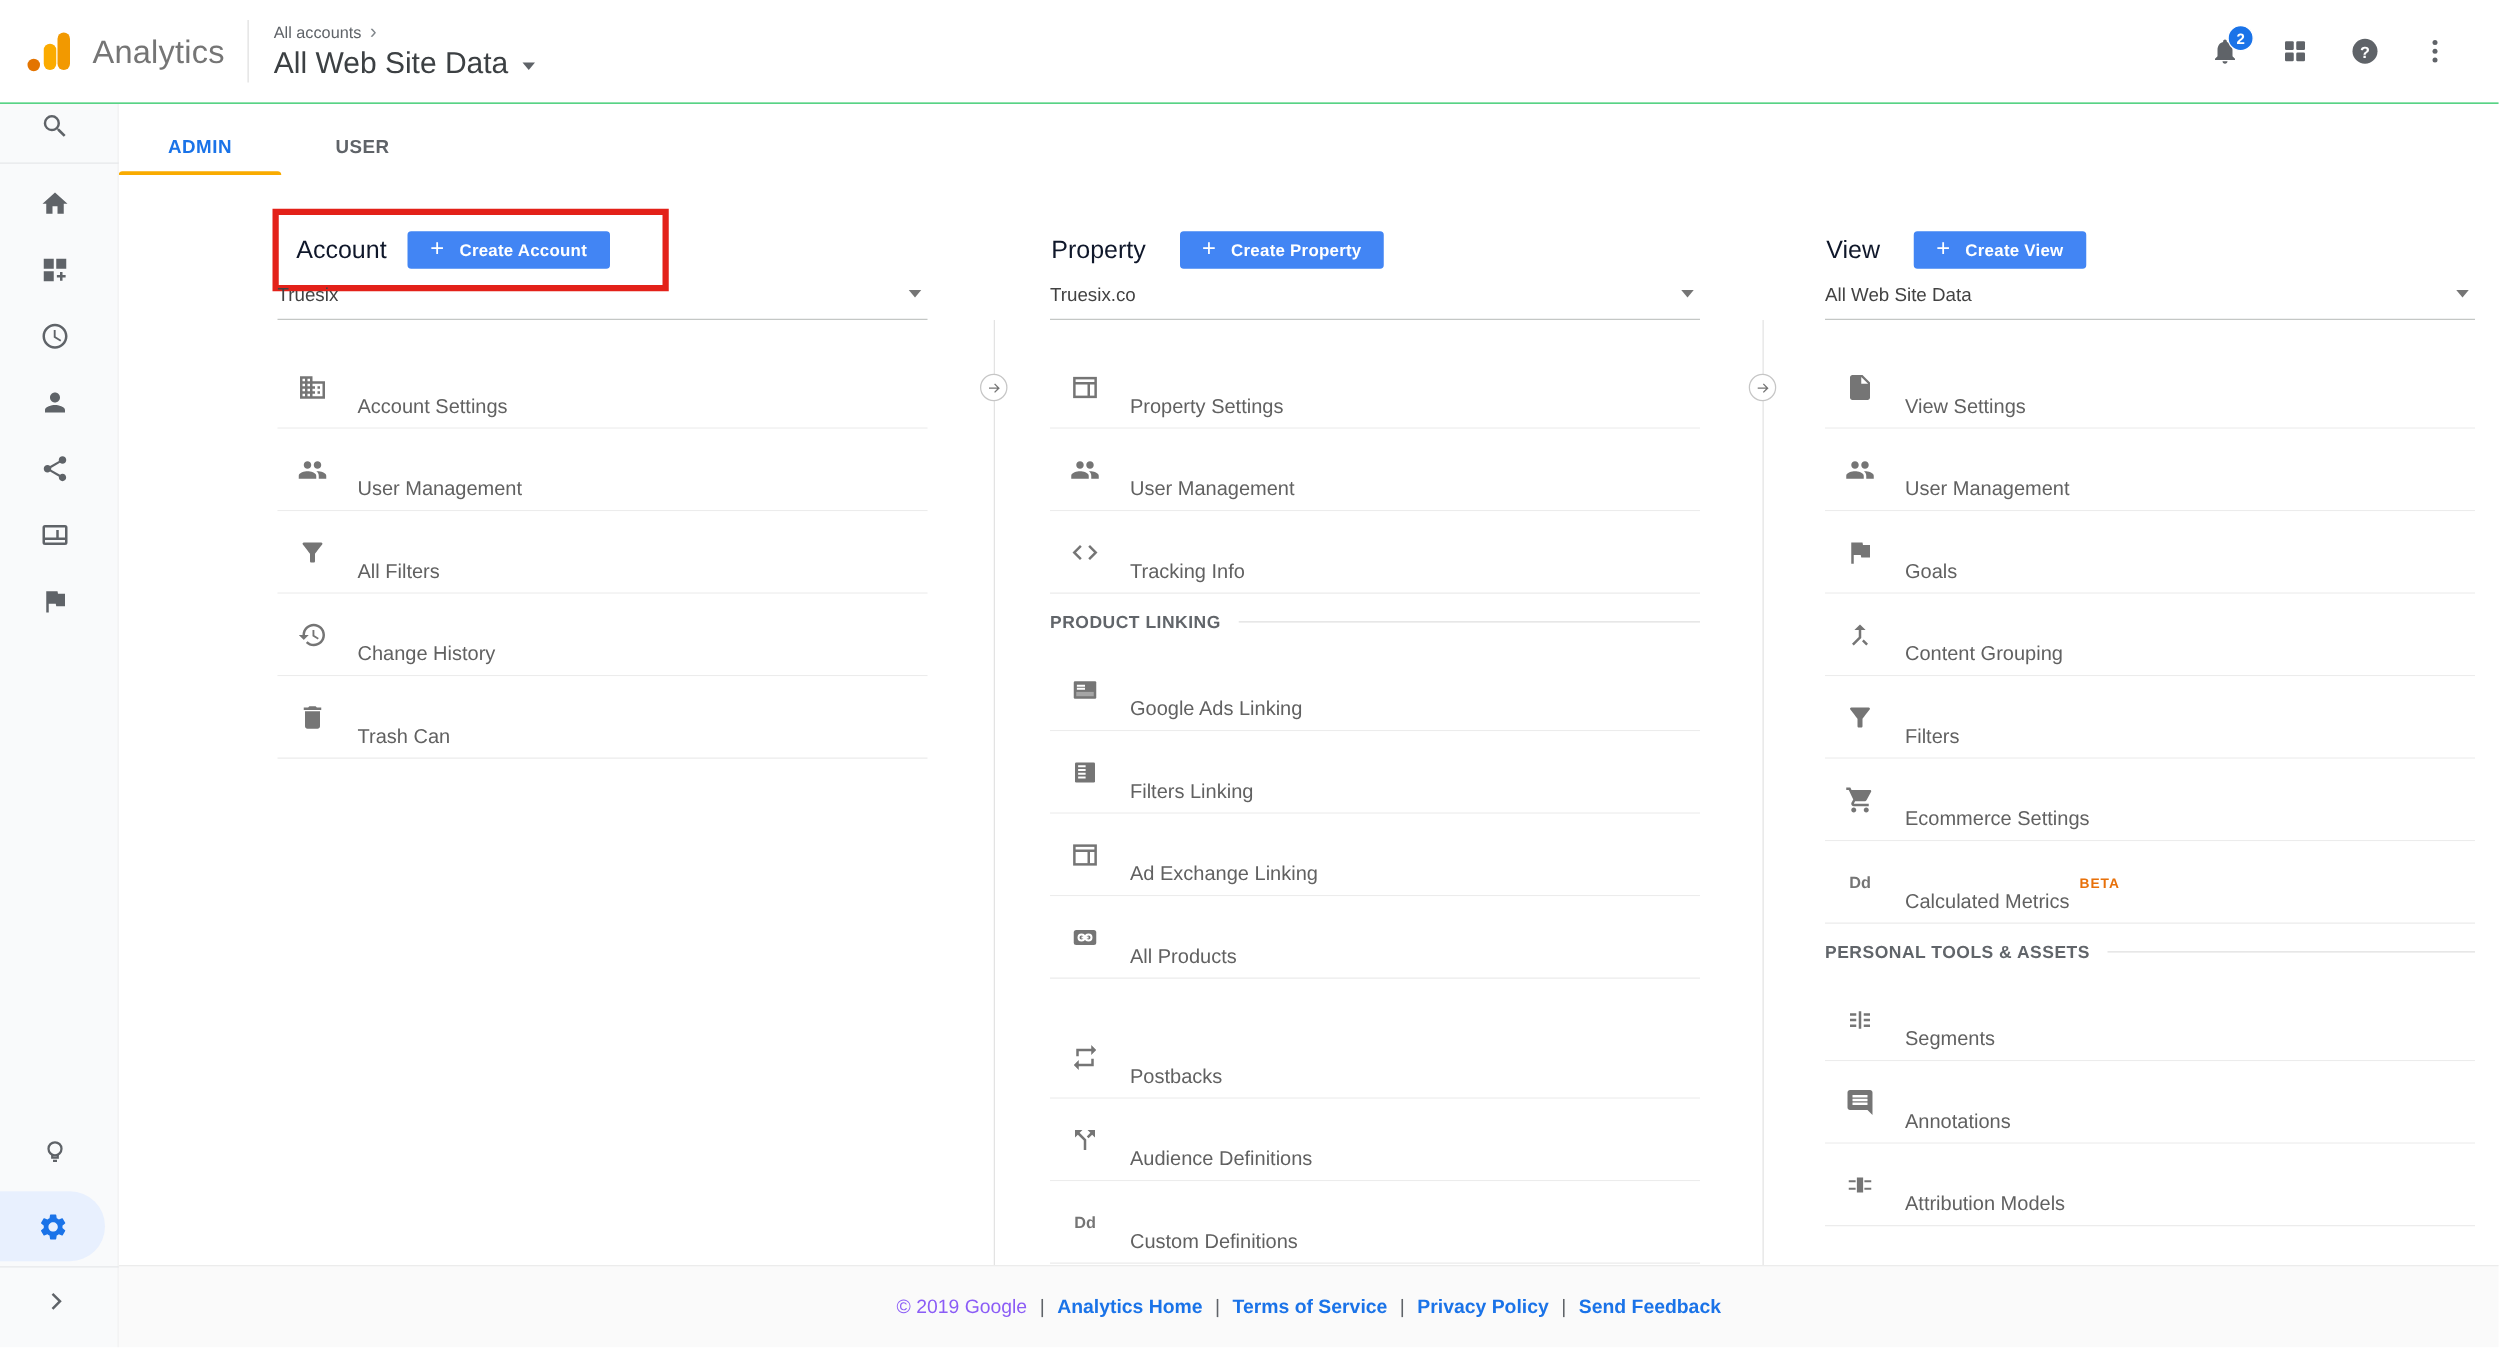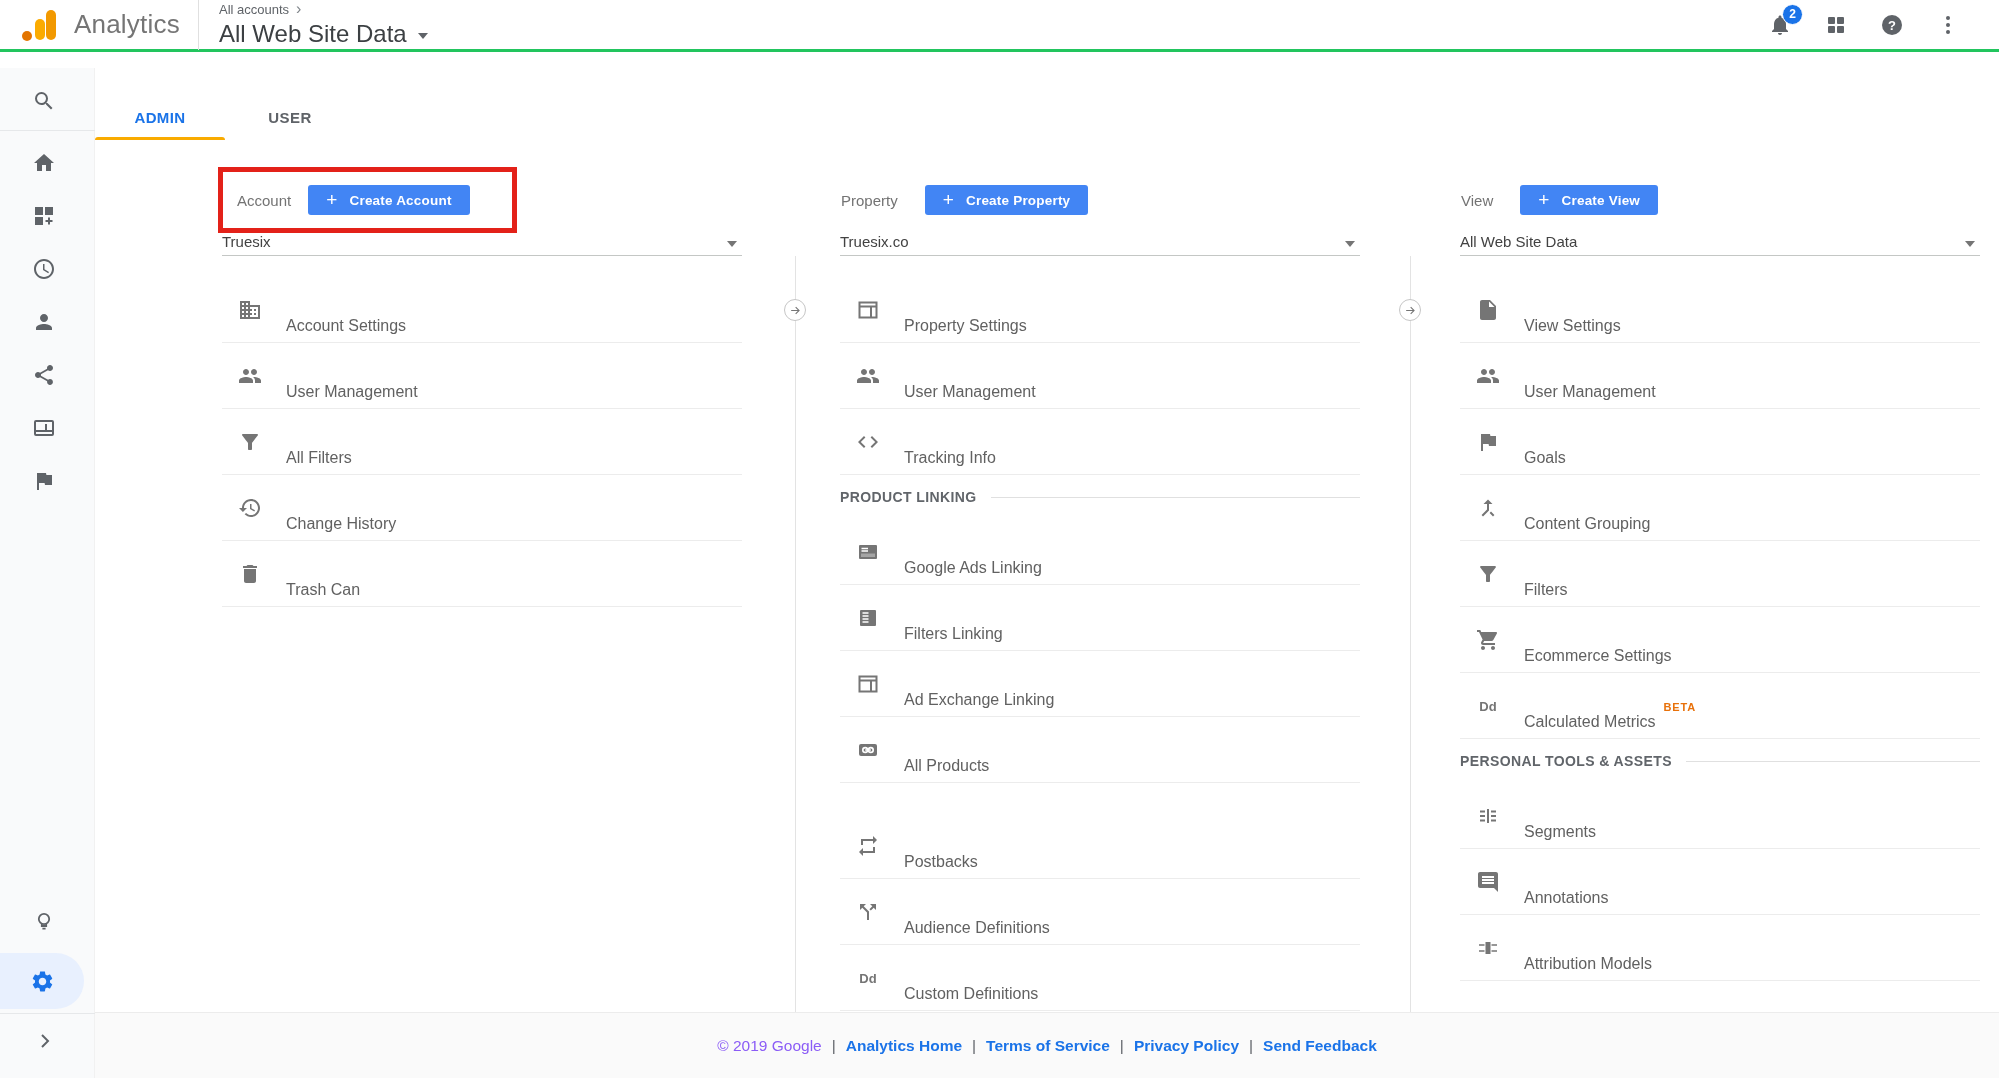--- a/index.html
+++ b/index.html
@@ -1,22 +1,22 @@
 <!DOCTYPE html>
 <html><head>
 <meta charset="utf-8">
 <style>
 * { margin:0; padding:0; box-sizing:border-box; }
 html,body { width:1999px; height:1078px; }
 body { font-family:"Liberation Sans", sans-serif; background:#fff; color:#3c4043; overflow:hidden; }
 .app { position:relative; width:1999px; height:1078px; background:#fff; overflow:hidden; }
 
 
-.header { position:absolute; top:0; left:0; right:0; height:52px; background:#fff;
-  border-bottom:3px solid #22c55e; display:flex; align-items:center; z-index:6; }
+.header { position:absolute; top:0; left:0; right:0; height:83px; background:#fff;
+  border-bottom:1px solid #22c55e; display:flex; align-items:center; z-index:6; }
 .logo-wrap { display:flex; align-items:center; gap:15px; padding-left:21px; width:198px; flex:none; }
 .logo-mark { position:relative; width:38px; height:36px; flex:none; }
 .logo-bar-tall { position:absolute; right:3px; top:3px; width:10px; height:30px; border-radius:5px; background:#f29900; }
 .logo-bar-mid  { position:absolute; left:14px; top:12px; width:10px; height:21px; border-radius:5px; background:#fbab00; }
 .logo-dot      { position:absolute; left:1px; bottom:2px; width:10px; height:10px; border-radius:50%; background:#e37400; }
 .logo-text { font-size:26px; color:#757575; letter-spacing:.2px; }
 .header-divider { width:1px; height:50px; background:#e0e0e0; flex:none; }
 .crumb-block { padding-left:20px; display:flex; flex-direction:column; justify-content:center; height:100%; }
 .breadcrumb { font-size:13px; color:#5f6368; display:flex; align-items:center; gap:7px; cursor:pointer; }
 .breadcrumb .chev { font-size:16px; color:#80868b; line-height:1; }
@@ -50,28 +50,28 @@
 .tab { width:130px; height:45px; display:flex; align-items:center; justify-content:center;
   font-size:15px; font-weight:bold; letter-spacing:.4px; color:#5f6368; cursor:pointer; position:relative; }
 .tab.active { color:#1a73e8; }
 .tab.active::after { content:""; position:absolute; left:0; right:0; bottom:0; height:3px; background:#f9ab00; border-radius:3px 3px 0 0; }
 
 .columns { position:absolute; top:0; left:0; right:0; height:944px; overflow:hidden; }
 .col { position:absolute; top:0; width:520px; height:944px; }
 .col1 { left:127px; } .col2 { left:745px; } .col3 { left:1365px; }
 .col-head { position:absolute; top:117px; left:1px; height:30px; display:flex; align-items:center; gap:27px; }
 .col-head-inner { display:flex; align-items:center; gap:17px; }
-.col-label { font-size:15px; color:#737373; }
+.col-label { font-size:20px; color:#0f172a; }
 .create-btn { height:30px; background:#4285f4; color:#fff; border:none; border-radius:3px;
   font-family:"Liberation Sans",sans-serif; font-size:13.5px; font-weight:bold; letter-spacing:.2px;
   display:flex; align-items:center; gap:12px; padding:0 18px; cursor:pointer; }
 .create-btn .plus { font-size:19px; font-weight:normal; line-height:1; margin-top:-2px; }
 .highlight-box { position:absolute; top:99px; left:-4px; border:5px solid #e32119; padding:13px 42px 13px 14px; display:flex; }
 .dropdown { position:absolute; top:160px; left:0; width:520px; height:28px; border-bottom:1px solid #c4c7c5;
-  display:flex; align-items:center; cursor:pointer; }
+  display:flex; cursor:pointer; }
 .dropdown-value { font-size:15px; color:#424242; }
 .dropdown .caret-down { margin-left:auto; margin-right:5px; border-top-color:#757575; }
 .list { position:absolute; top:209px; left:0; width:520px; }
 .row { display:flex; align-items:center; height:66px; border-bottom:1px solid #ececec; padding-left:16px; cursor:pointer; background:#fff; }
 .row .icon { width:24px; height:24px; color:#757575; flex:none; }
 .row .icon svg { width:24px; height:24px; }
 .row .label { margin-left:24px; font-size:16px; color:#616161; white-space:nowrap;margin-top:32px; }
 .row.gap { margin-top:30px; }
 .badge-beta { margin-left:8px; font-size:11px; font-weight:bold; color:#e8710a; letter-spacing:.8px; align-self:center; margin-top:3px; }
 .section-head { display:flex; align-items:center; height:44px; }

